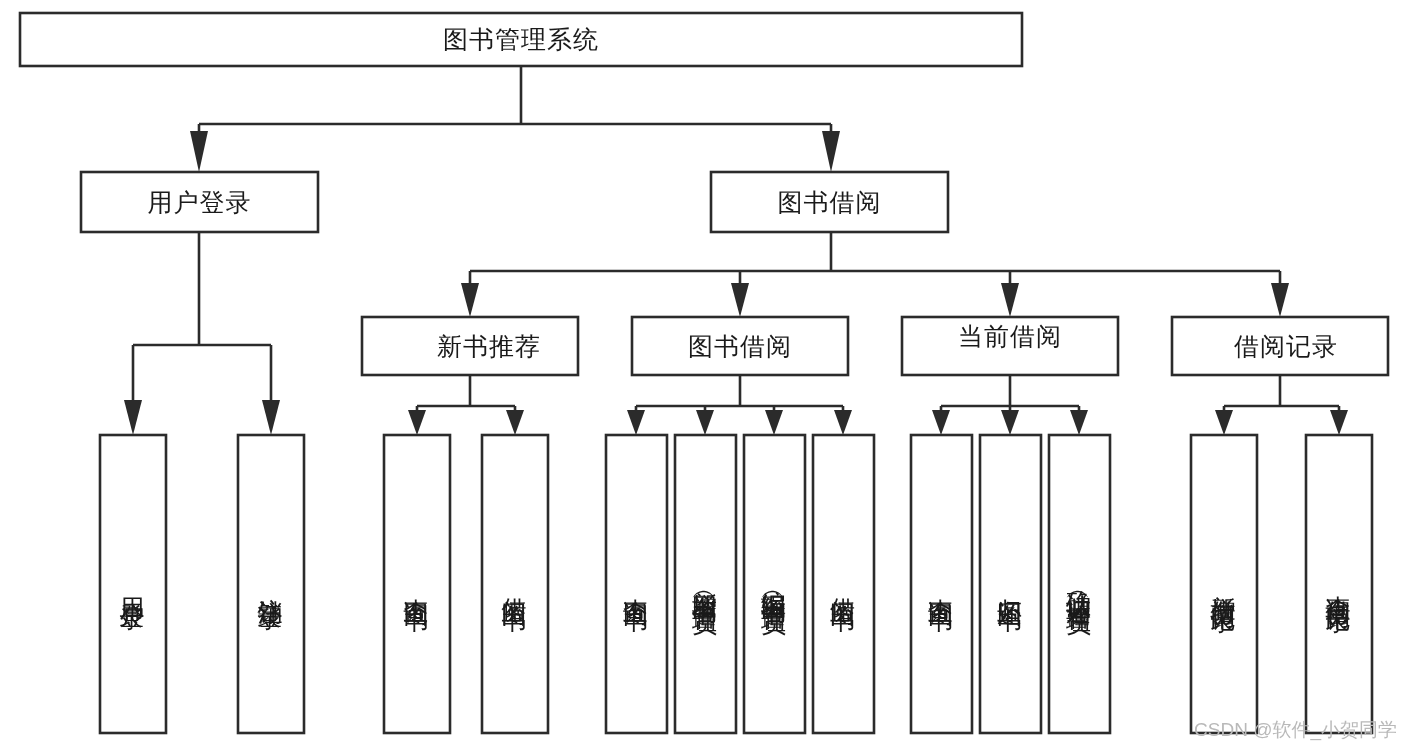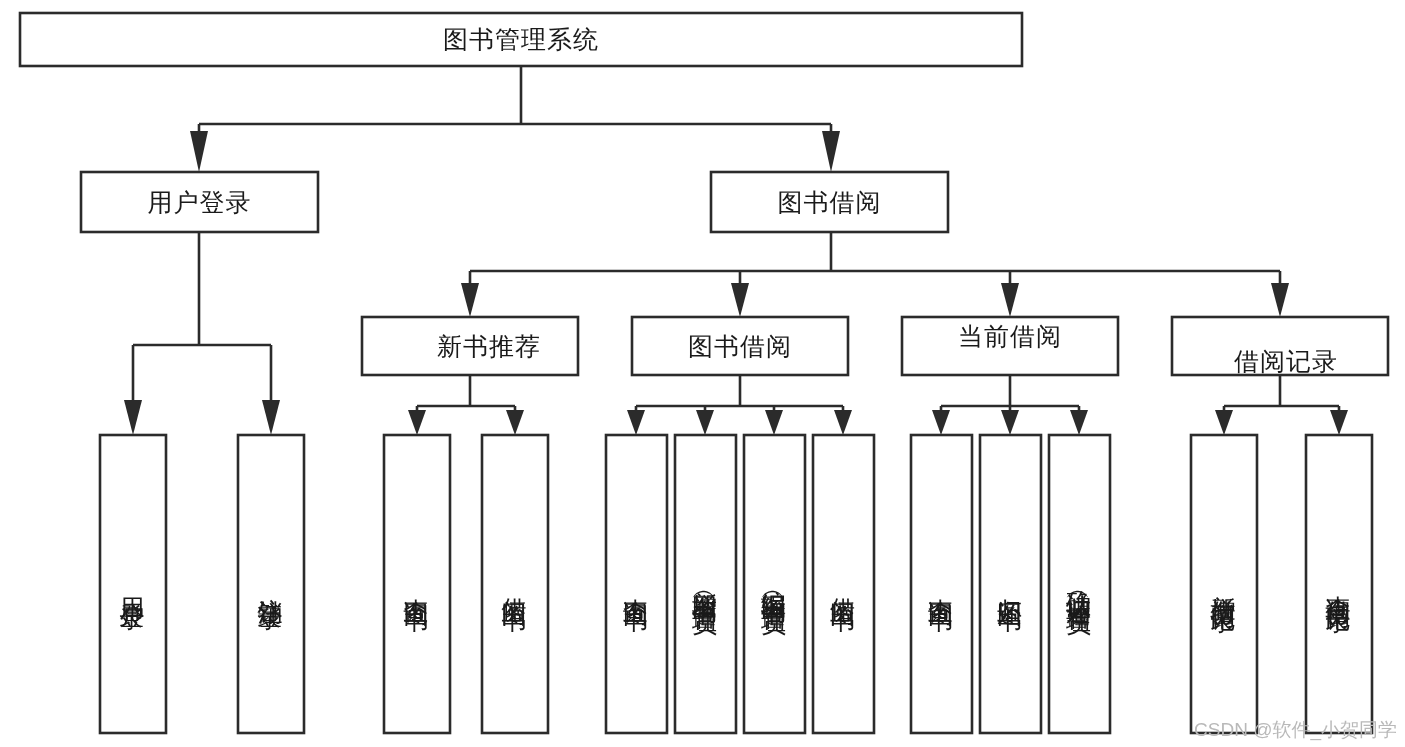--- a/index.html
+++ b/index.html
@@ -179,21 +179,21 @@
   </svg>
 
   <div class="node-label" style="left:20px; top:13px; width:1002px; height:53px;">图书管理系统</div>
 
   <div class="node-label" style="left:81px; top:172px; width:237px; height:60px;">用户登录</div>
   <div class="node-label" style="left:711px; top:172px; width:237px; height:60px;">图书借阅</div>
 
   <div class="node-label" style="left:362px; top:317px; width:254px; height:58px;">新书推荐</div>
   <div class="node-label" style="left:632px; top:317px; width:216px; height:58px;">图书借阅</div>
   <div class="node-label" style="left:902px; top:307px; width:216px; height:58px;">当前借阅</div>
-  <div class="node-label" style="left:1172px; top:332px; width:228px; height:58px;">借阅记录</div>
+  <div class="node-label" style="left:1172px; top:317px; width:228px; height:58px;">借阅记录</div>
 
   <div class="leaf-label" style="left:100px; top:435px; width:66px; height:298px;">用户登录</div>
   <div class="leaf-label" style="left:238px; top:435px; width:66px; height:298px;">注销登录</div>
 
   <div class="leaf-label" style="left:384px; top:435px; width:66px; height:298px;">查询图书</div>
   <div class="leaf-label" style="left:482px; top:435px; width:66px; height:298px;">借阅图书</div>
 
   <div class="leaf-label" style="left:606px; top:435px; width:61px; height:298px;">查询图书</div>
   <div class="leaf-label" style="left:675px; top:435px; width:61px; height:298px;">新增图书（管理员）</div>
   <div class="leaf-label" style="left:744px; top:435px; width:61px; height:298px;">编辑图书（管理员）</div>

